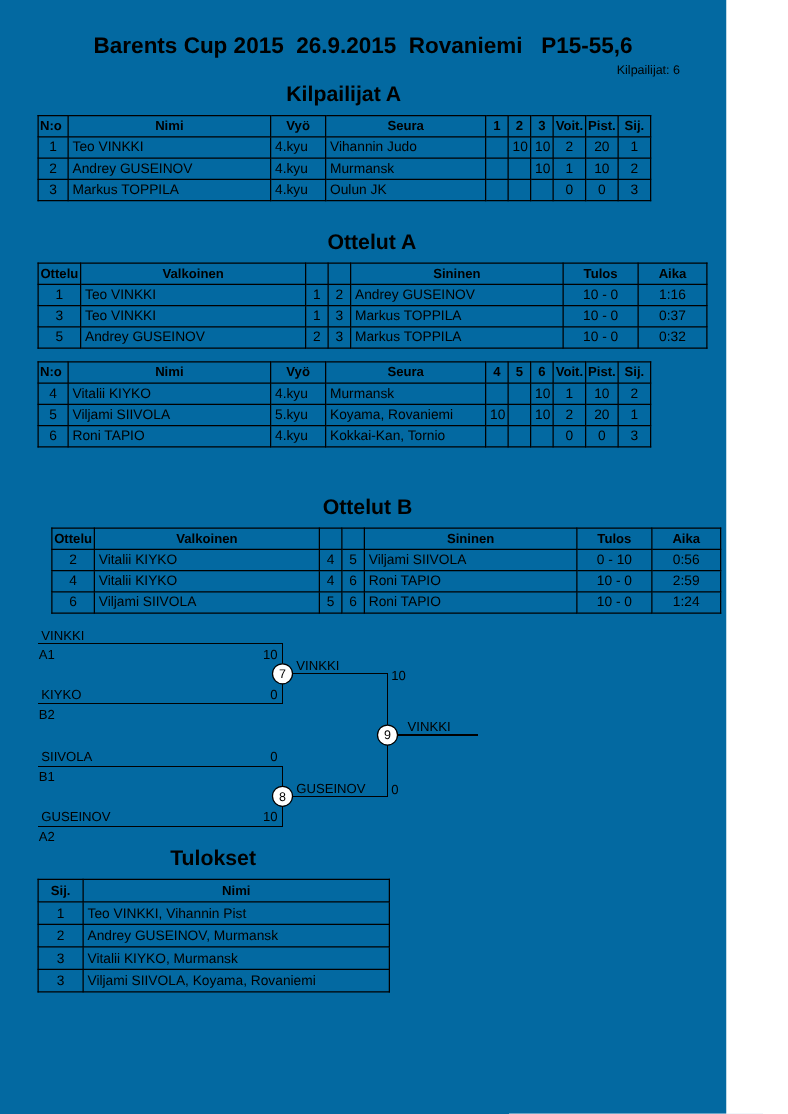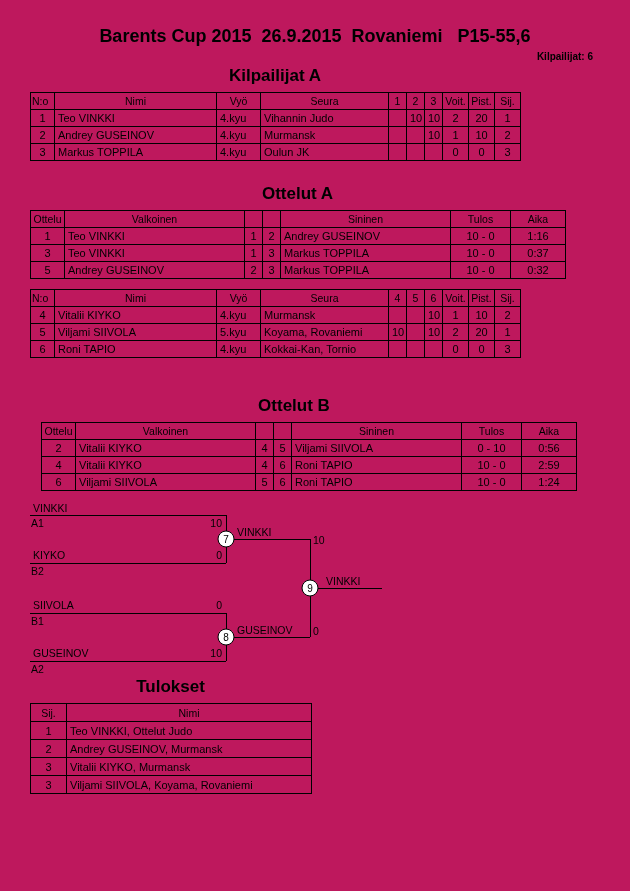--- a/index.html
+++ b/index.html
@@ -1,36 +1,36 @@
 <!DOCTYPE html>
 <html><head>
 <meta charset="utf-8">
 <style>
   * { margin:0; padding:0; box-sizing:border-box; }
   html,body { background:#fff; }
   .page {
-    position:relative; width:630px; height:891px; background:#be185d;
+    position:relative; width:581px; height:891px; background:#0369a1;
     font-family:"Liberation Sans", sans-serif; color:#000; overflow:hidden;
   }
   .title {
     position:absolute; top:26px; left:0; width:100%;
     text-align:center; font-size:18px; font-weight:bold; white-space:pre;
   }
   .count {
     position:absolute; top:51px; right:37px;
-    font-size:10px; font-weight:bold;
+    font-size:10px; font-weight:normal;
   }
   .section { position:absolute; }
   .section h2 { text-align:center; font-size:17px; font-weight:bold; margin-bottom:6px; }
   table { border-collapse:collapse; table-layout:fixed; width:100%; font-size:11px; }
   td, th {
     border:1px solid #000; height:17px; padding:0 3px;
     white-space:nowrap; overflow:hidden; vertical-align:middle;
   }
-  th { font-weight:normal; font-size:10.5px; padding:0 1px; }
+  th { font-weight:bold; font-size:10.5px; padding:0 1px; }
   .c { text-align:center; }
   .l { text-align:left; }
   .results-table td, .results-table th { height:18px; }
   svg text { font-family:"Liberation Sans", sans-serif; font-size:10.5px; fill:#000; }
   svg text.num { font-size:10px; text-anchor:middle; }
   svg text.end { text-anchor:end; }
 </style>
 </head>
 <body>
 
@@ -328,21 +328,21 @@
           <col style="width:36px">
           <col style="width:245px">
         </colgroup>
       <tbody>
           <tr>
         <th class="c">Sij.</th>
         <th class="c">Nimi</th>
       </tr>
       <tr>
         <td class="c">1</td>
-        <td class="l">Teo VINKKI, Ottelut Judo</td>
+        <td class="l">Teo VINKKI, Vihannin Pist</td>
       </tr>
       <tr>
         <td class="c">2</td>
         <td class="l">Andrey GUSEINOV, Murmansk</td>
       </tr>
       <tr>
         <td class="c">3</td>
         <td class="l">Vitalii KIYKO, Murmansk</td>
       </tr>
       <tr>

